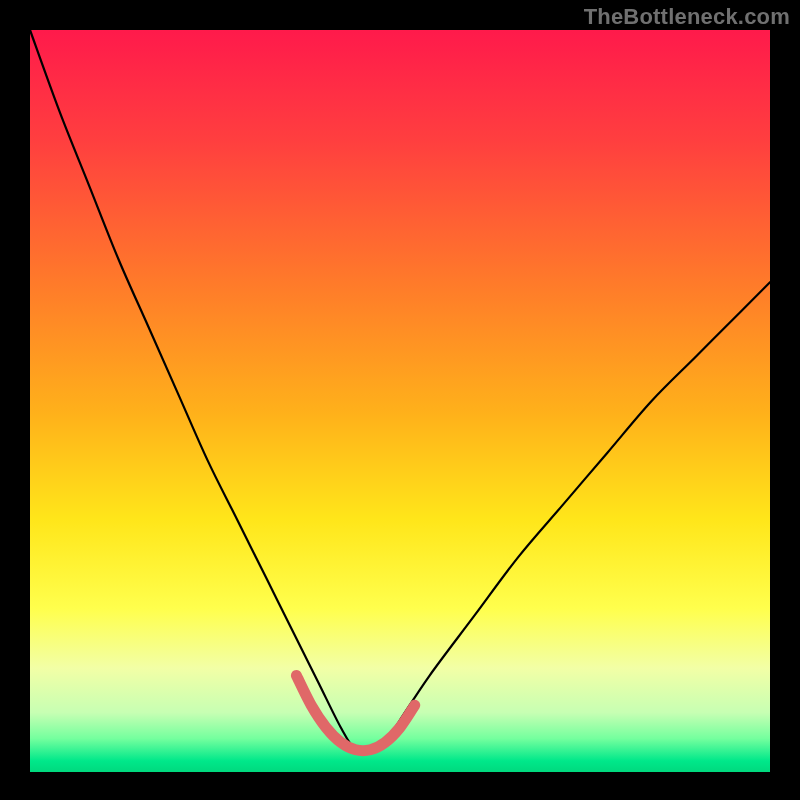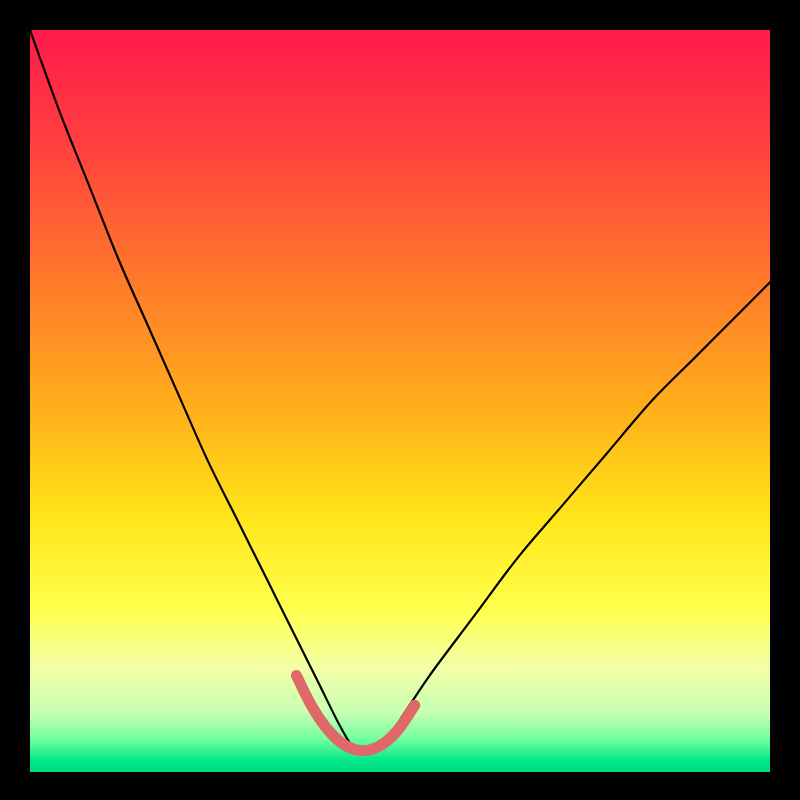--- a/index.html
+++ b/index.html
@@ -29,20 +29,21 @@
   }
   svg {
     position: absolute;
     top: 0; left: 0;
   }
 </style>
 </head>
 <body>
 
 <div class="frame">
+  <div class="watermark">TheBottleneck.com</div>
 
   <svg id="chart-svg" width="800" height="800" viewBox="0 0 800 800">
     <defs>
       <linearGradient id="bg-grad" x1="0" y1="0" x2="0" y2="1">
           <stop offset="0%" stop-color="#ff1a4b"></stop>
           <stop offset="15%" stop-color="#ff3f3f"></stop>
           <stop offset="34%" stop-color="#ff7a2a"></stop>
           <stop offset="52%" stop-color="#ffb21a"></stop>
           <stop offset="66%" stop-color="#ffe61a"></stop>
           <stop offset="78%" stop-color="#ffff4d"></stop>

